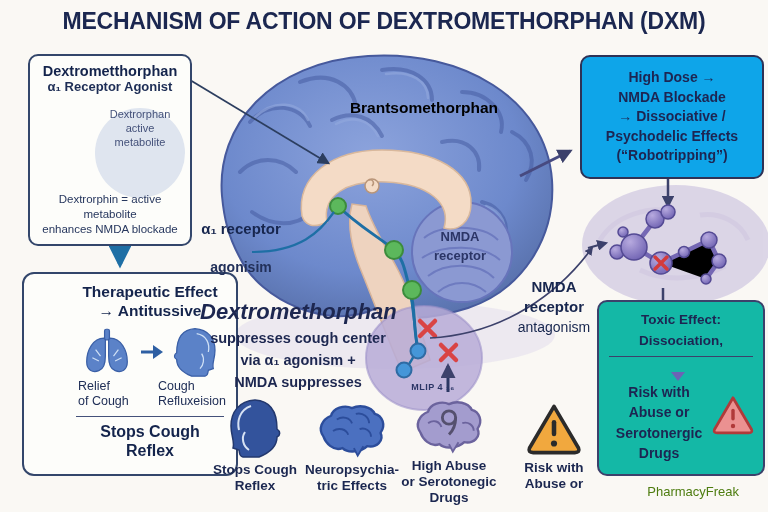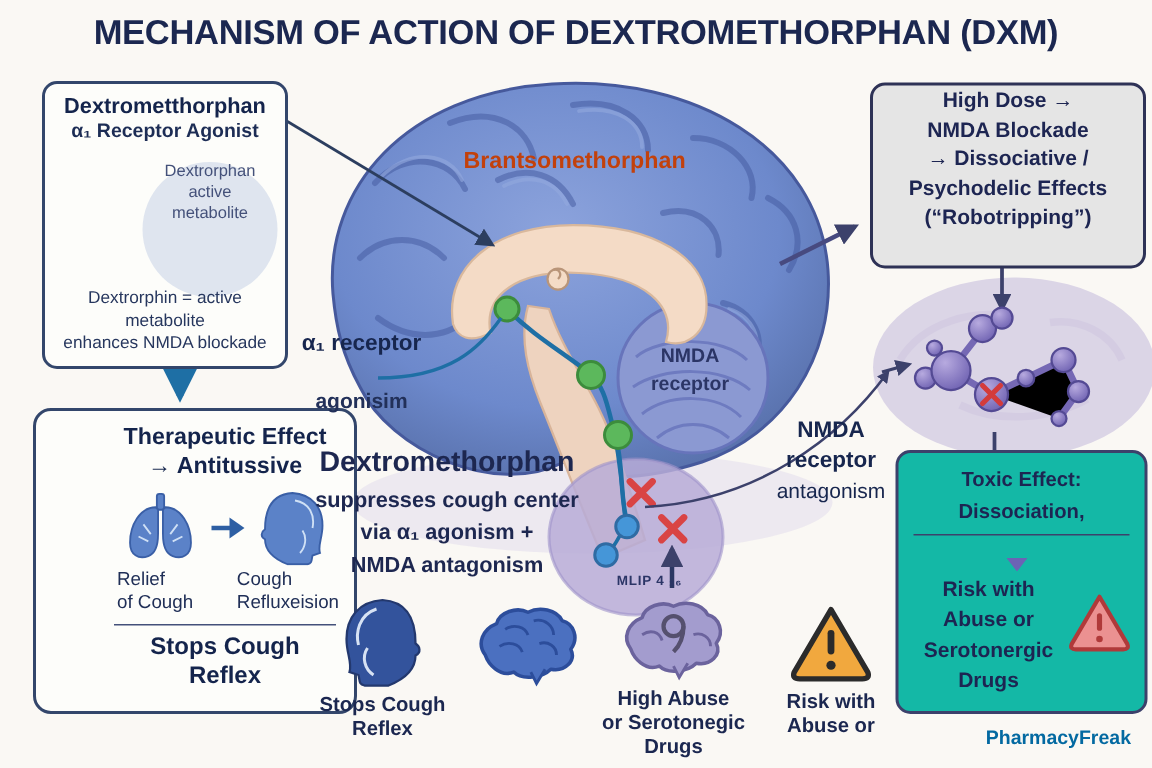--- a/index.html
+++ b/index.html
@@ -24,55 +24,55 @@
 
   .boxB{left:22px;top:272px;width:172px;height:200px;background:#fdfdfa;border:2px solid #33466b;
         border-radius:12px;z-index:2;padding-left:40px;}
   .boxB .h{text-align:center;font-size:15.5px;font-weight:bold;color:#14244c;line-height:1.25;margin-top:8px;}
   .boxB .icons{display:flex;align-items:center;justify-content:center;gap:6px;margin-top:6px;}
   .boxB .caps{display:flex;justify-content:space-between;padding:2px 10px 0 14px;font-size:12.5px;
         color:#202f57;line-height:1.2;font-weight:500;}
   .boxB .div{border-top:1.5px solid #44517a;margin:7px 12px 5px 12px;}
   .boxB .foot{text-align:center;font-size:16px;font-weight:bold;color:#14244c;line-height:1.2;}
 
-  .boxC{left:580px;top:55px;width:180px;height:120px;background:#e5e5e5;border:2.5px solid #2e3256;
-        border-radius:10px;z-index:2;display:flex;flex-direction:column;}
+  .boxC{left:580px;top:55px;width:180px;height:120px;background:#0ea5e9;border:2.5px solid #2e3256;
+        border-radius:10px;z-index:2;display:flex;flex-direction:column;justify-content:center;}
   .boxC div{text-align:center;font-size:14px;font-weight:bold;color:#1d2552;line-height:1.4;}
 
   .boxD{left:597px;top:300px;width:164px;height:172px;background:#14b8a6;border:2px solid #3c416b;
         border-radius:10px;z-index:2;}
   .boxD .t{text-align:center;font-size:13.5px;font-weight:bold;color:#1d2552;line-height:1.55;margin-top:8px;}
   .boxD .div{border-top:1.5px solid #3c416b;margin:4px 10px 4px 10px;}
   .boxD .risk{position:absolute;left:4px;top:80px;width:112px;text-align:center;font-size:14px;
         font-weight:bold;color:#1d2552;line-height:1.45;}
   .boxD .tri{position:absolute;right:8px;top:92px;}
 
-  .brainLbl1{left:268px;top:99px;width:230px;text-align:center;font-size:15.5px;font-weight:bold;color:#c2410c;}
+  .brainLbl1{left:268px;top:99px;width:230px;text-align:right;font-size:15.5px;font-weight:bold;color:#000000;}
   .brainLbl2{left:268px;top:121px;width:230px;text-align:center;font-size:13px;font-weight:600;color:#223059;}
   .alpha1{left:186px;top:220px;width:110px;text-align:center;font-size:15px;font-weight:bold;color:#17264e;}
   .alpha2{left:186px;top:241px;width:110px;text-align:center;font-size:14px;font-weight:600;color:#223059;margin-top:18px;}
   .nmdaRec{left:412px;top:228px;width:96px;text-align:center;font-size:13px;font-weight:600;
         color:#2b3566;line-height:1.45;}
   .nmdaAnt{left:498px;top:277px;width:112px;text-align:center;color:#17264e;line-height:1.35;}
   .nmdaAnt .b{font-size:15px;font-weight:bold;}
   .nmdaAnt .r{font-size:14px;font-weight:500;}
   .centerTxt{left:200px;top:295px;width:196px;text-align:center;color:#1d2750;line-height:1.5;}
-  .centerTxt .l1{font-size:19px;font-weight:bold;}
+  .centerTxt .l1{font-size:22px;font-weight:bold;font-style:italic;}
   .centerTxt .l2{font-size:14.5px;font-weight:600;}
   .mlip{left:398px;top:382px;width:70px;text-align:center;font-size:9px;font-weight:bold;
         color:#2b3566;letter-spacing:0.5px;}
 
   .iconBlock{display:flex;flex-direction:column;align-items:center;z-index:3;position:absolute;}
   .iconBlock .cap{text-align:center;font-size:13.5px;font-weight:bold;color:#1b2750;line-height:1.18;margin-top:4px;}
   .ib1{left:206px;top:398px;width:98px;}
   .ib2{left:302px;top:402px;width:100px;}
   .ib3{left:394px;top:398px;width:110px;}
   .ib4{left:506px;top:402px;width:96px;}
 
-  .watermark{right:14px;bottom:13px;font-size:13px;color:#0369a1;z-index:3;font-weight:bold;}
+  .watermark{right:29px;bottom:13px;font-size:13px;color:#4d7c0f;z-index:3;}
 </style>
 </head>
 <body>
 
 <div class="canvas">
 
   <svg class="art" width="768" height="512" viewBox="0 0 768 512">
     <defs>
       <radialGradient id="gBrain" cx="45%" cy="38%" r="75%">
         <stop offset="0%" stop-color="#8ca3dc"></stop>
@@ -309,21 +309,21 @@
   </div>
   <div class="lbl nmdaAnt">
     <div class="b">NMDA</div>
     <div class="b">receptor</div>
     <div class="r">antagonism</div>
   </div>
   <div class="lbl centerTxt">
     <div class="l1">Dextromethorphan</div>
     <div class="l2">suppresses cough center</div>
     <div class="l2">via α₁ agonism +</div>
-    <div class="l2">NMDA antagonism</div>
+    <div class="l2">NMDA suppresses</div>
   </div>
   <div class="lbl mlip">MLIP 4 ₁₆</div>
 
   <div class="iconBlock ib1">
     <svg width="58" height="60" viewBox="0 0 56 60">
       <path d="M28,2 C44,3 52,14 52,28 C52,38 48,44 50,50 L44,52 C43,56 44,58 40,59 L24,59
                C14,55 6,49 6,39 C2,37 3,33 6,31 C6,14 12,3 28,2 Z" fill="#33539c" stroke="#23386e" stroke-width="1.5" transform="scale(-1,1) translate(-56,0)"></path>
       <path d="M24,8 C12,12 10,24 12,32 M18,34 C14,40 16,48 22,52" stroke="#d7e2f4" stroke-width="2" fill="none"></path>
     </svg>
     <div class="cap">
@@ -332,20 +332,24 @@
     </div>
   </div>
 
   <div class="iconBlock ib2">
     <svg width="76" height="56" viewBox="0 0 80 58">
       <path d="M10,36 C4,28 8,18 18,14 C20,6 32,2 40,6 C48,2 60,4 64,12 C72,14 76,24 70,32
                C74,40 66,48 56,46 C50,52 36,54 30,48 C20,52 12,42 10,36 Z" fill="#4b70c0" stroke="#2c4d9b" stroke-width="2.5" stroke-linejoin="round"></path>
       <path d="M42,48 L46,56 L52,46" fill="#4b70c0" stroke="#2c4d9b" stroke-width="2"></path>
       <path d="M24,18 C30,14 38,16 40,22 M44,12 C52,10 58,16 58,22 M20,30 C26,26 34,28 36,34 M48,28 C54,26 60,30 60,36" stroke="#2c4d9b" stroke-width="2" fill="none"></path>
     </svg>
+    <div class="cap">
+      <div>Neuropsychia-</div>
+      <div>tric Effects</div>
+    </div>
   </div>
 
   <div class="iconBlock ib3">
     <svg width="76" height="56" viewBox="0 0 80 58">
       <path d="M10,36 C4,28 8,18 18,14 C20,6 32,2 40,6 C48,2 60,4 64,12 C72,14 76,24 70,32
                C74,40 66,48 56,46 C50,52 36,54 30,48 C20,52 12,42 10,36 Z" fill="#a39cce" stroke="#6b639d" stroke-width="2.5" stroke-linejoin="round"></path>
       <path d="M40,48 L44,56 L50,46" fill="#a39cce" stroke="#6b639d" stroke-width="2"></path>
       <circle cx="40" cy="20" r="7" fill="none" stroke="#55506e" stroke-width="3"></circle>
       <path d="M47,20 C47,28 44,34 40,38" stroke="#55506e" stroke-width="3" fill="none"></path>
       <path d="M18,26 C24,22 30,24 32,30 M54,26 C60,24 66,28 66,34" stroke="#6b639d" stroke-width="2" fill="none"></path>

